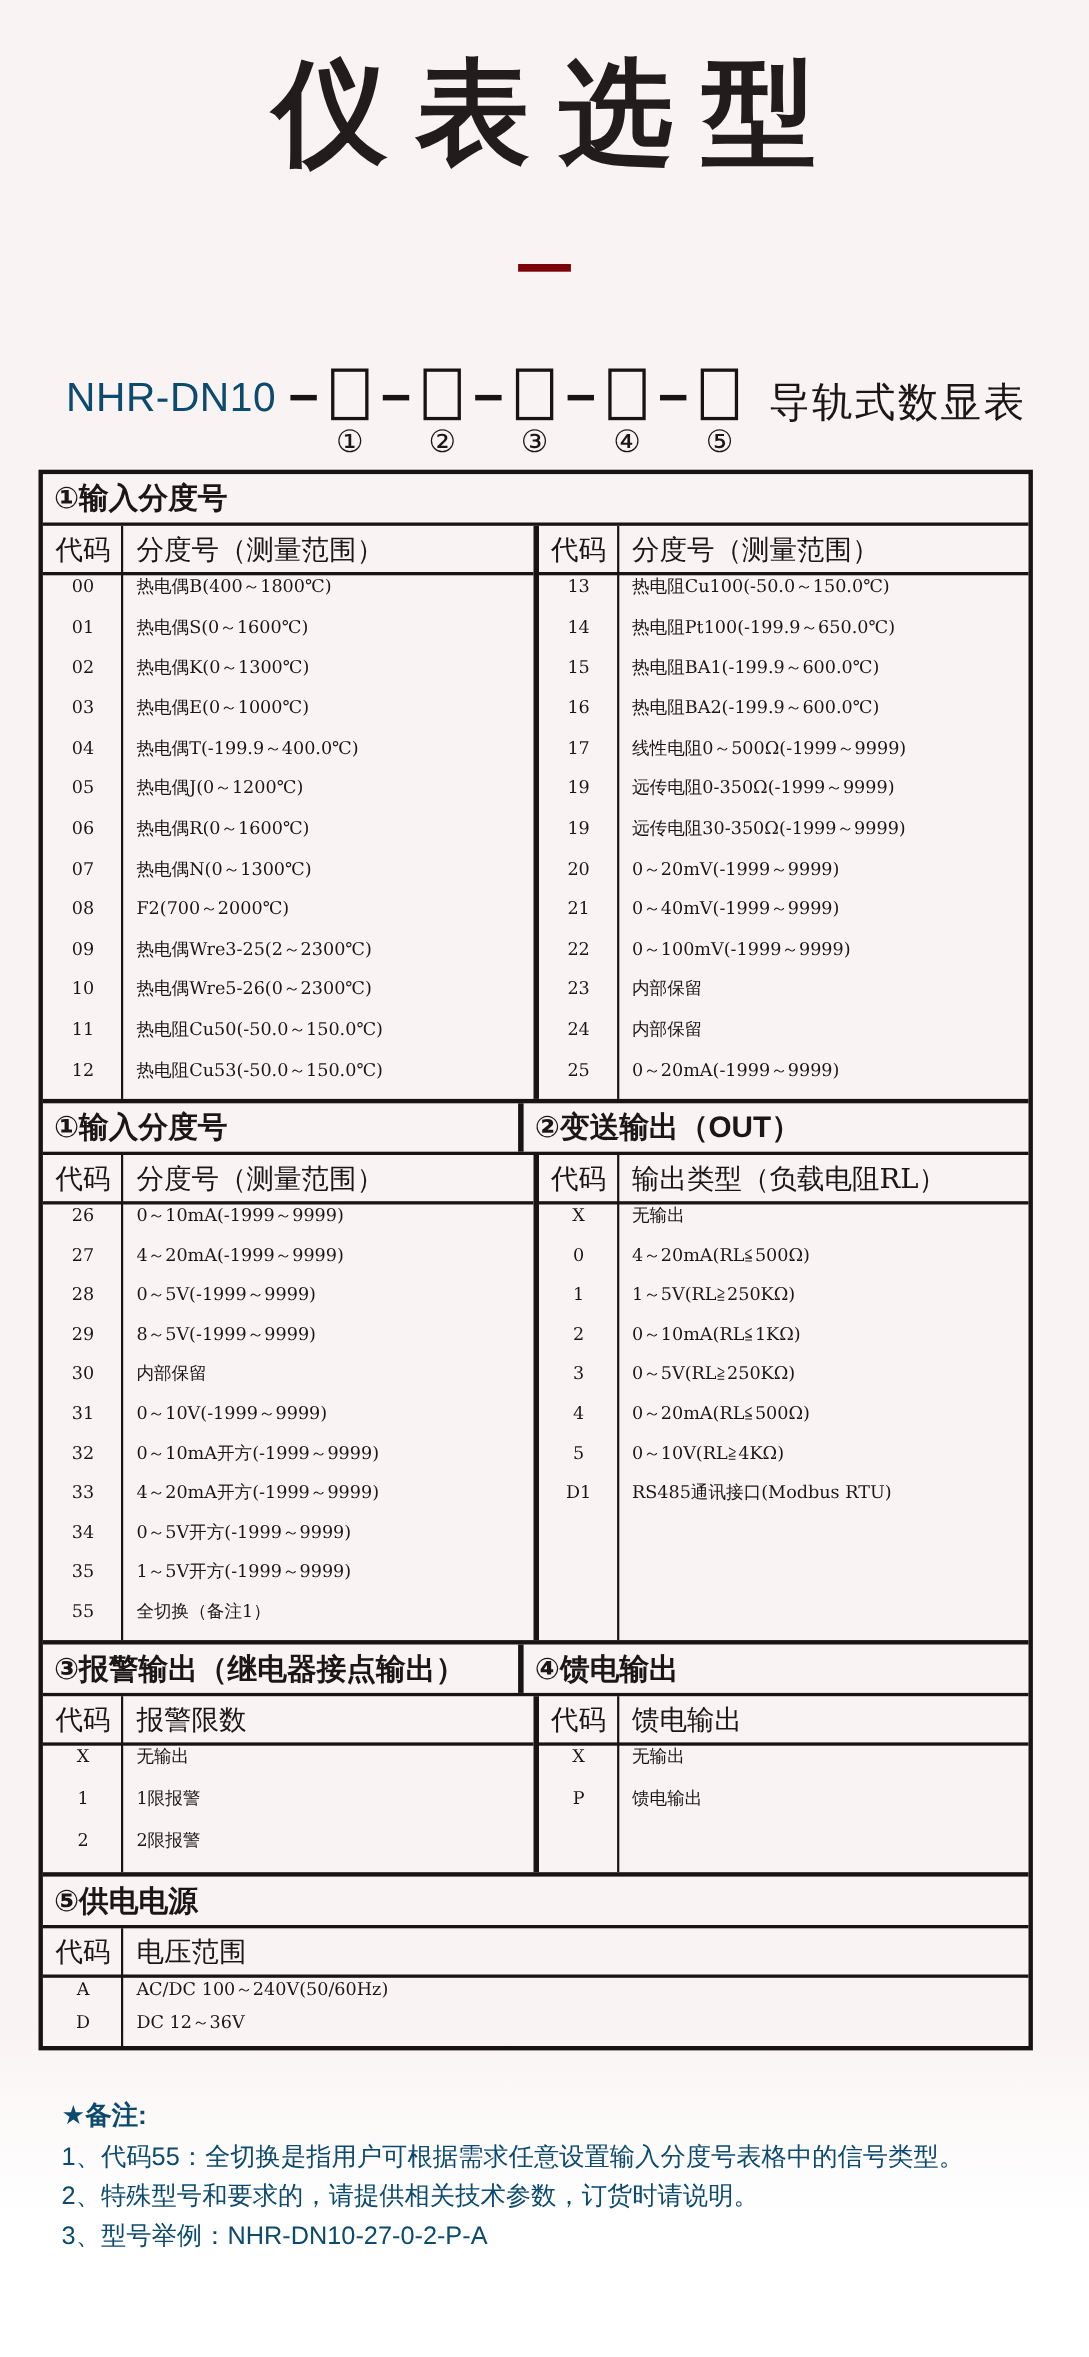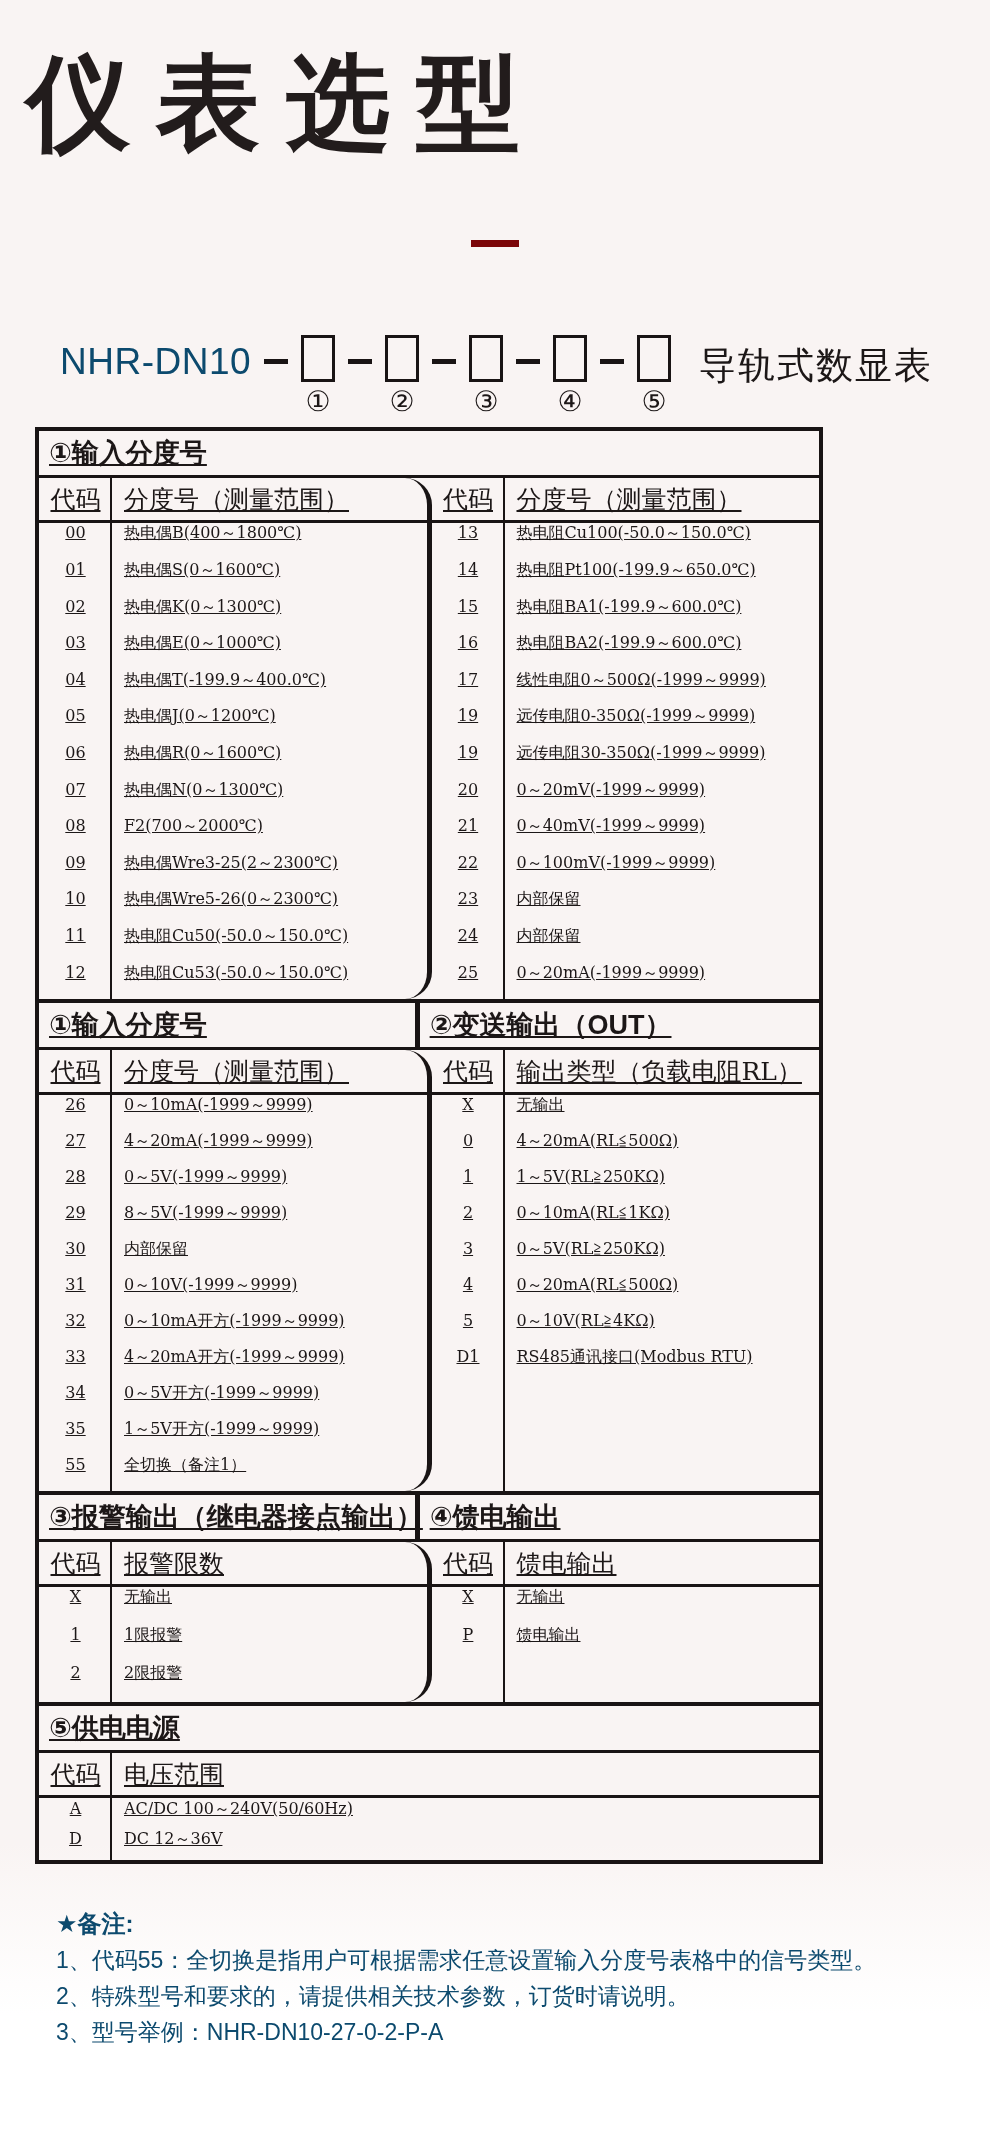--- a/index.html
+++ b/index.html
@@ -5,53 +5,52 @@
   * { margin:0; padding:0; box-sizing:border-box; }
   html,body { width:990px; }
   body {
     height:2143px; overflow:hidden;
     background:linear-gradient(180deg,#f9f4f3 0%,#f9f4f3 86%,#ffffff 94%);
     font-family:"Liberation Sans","DejaVu Sans",sans-serif;
     color:#1c1717;
   }
   
   .page-title{
-    margin-top:46px; text-align:left;
+    margin-top:46px; text-align:center;
     font-weight:bold; font-size:104px; line-height:1.1;
     letter-spacing:26px; padding-left:26px; color:#221c1c;
   }
   .title-divider{ width:48px; height:7px; background:#7b0508; margin:80px auto 0; }
   
   .model{ display:flex; align-items:flex-start; margin:88px 0 0 60px; }
   .m-prefix{ font-size:37px; margin-top:6px; letter-spacing:0.5px; color:#0c4a6e; white-space:nowrap; }
   .m-units{ display:flex; }
   .m-unit{ display:flex; align-items:flex-start; }
   .m-dash{ width:24px; height:5px; background:#191414; margin:24px 13px 0 13px; }
   .m-slot{ display:flex; flex-direction:column; align-items:center; }
   .m-box{ width:34px; height:47px; border:3px solid #191414; background:transparent; }
   .m-marker{ margin-top:4px; font-size:28px; line-height:31px; font-family:"DejaVu Sans",sans-serif; }
   .m-suffix{ font-size:37px; margin-top:6px; margin-left:28px; letter-spacing:2px; white-space:nowrap; }
   
   .tbl{
-    width:788px; margin:10px 35px 0 35px;
+    width:904px; margin:10px 35px 0 35px;
     border:4px solid #191414;
     font-family:"DejaVu Serif","Liberation Serif",serif;
-    text-decoration:underline;
   }
   .sec + .sec{ border-top:4px solid #191414; }
   .sec-title-row{ display:flex; border-bottom:3px solid #191414; }
   .sec-title{
     height:44px; display:flex; align-items:center;
     font-family:"Liberation Sans","DejaVu Sans",sans-serif;
     font-weight:bold; font-size:27px; padding-left:10px; white-space:nowrap;
   }
   .split-l{ width:48.8%; border-right:5px solid #191414; }
   .split-r{ flex:1; }
   .pair{ display:flex; align-items:stretch; }
-  .sub{ position:relative; display:flex; flex-direction:column; flex:1;border-radius:27px; }
+  .sub{ position:relative; display:flex; flex-direction:column; flex:1; }
   .sub::before{ content:""; position:absolute; top:0; bottom:0; left:71px; width:2px; background:#191414; }
   .colhead{ display:flex; align-items:center; height:45px; border-bottom:3px solid #191414; font-size:25px; }
   .hc{ flex:0 0 73px; text-align:center; }
   .hd{ padding-left:12px; white-space:nowrap; }
   .rows{ flex:1; }
   .row{ display:flex; align-items:flex-start; height:36px; font-size:16px; }
   .row .code{ flex:0 0 73px; text-align:center; }
   .row .desc{ padding-left:12px; white-space:nowrap; }
   .sec1 .row{ height:36.6px; }
   .sec34 .row{ height:38px; }

